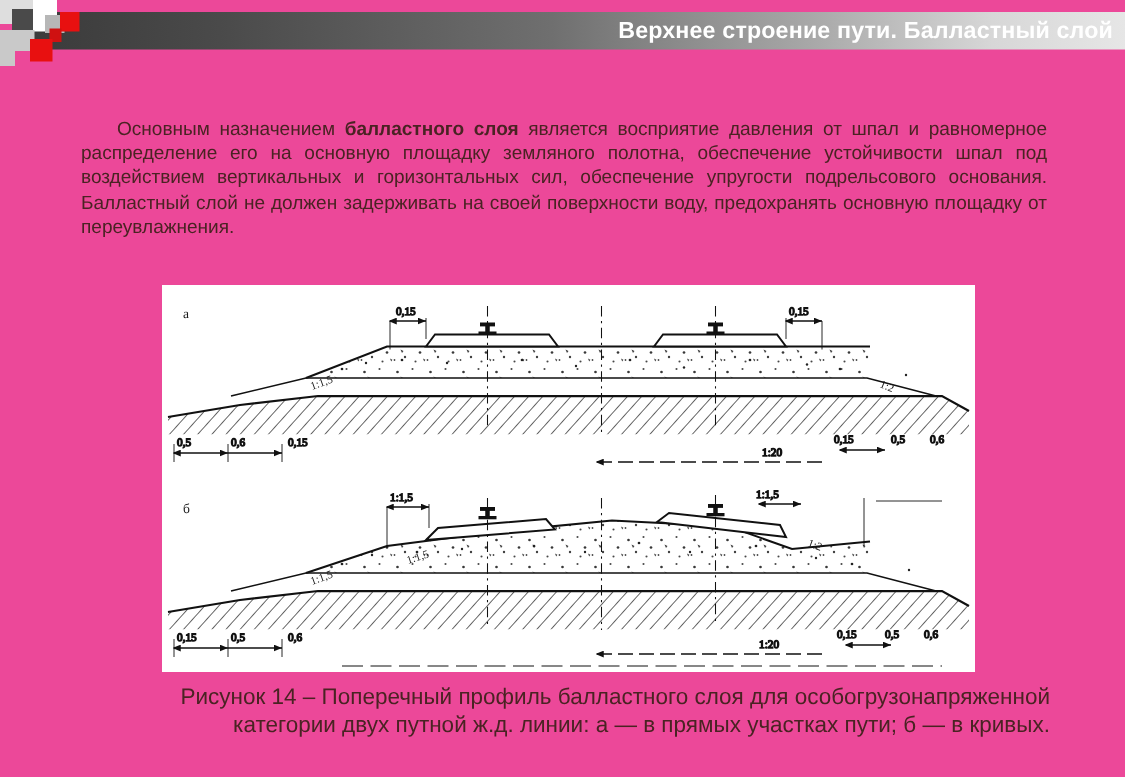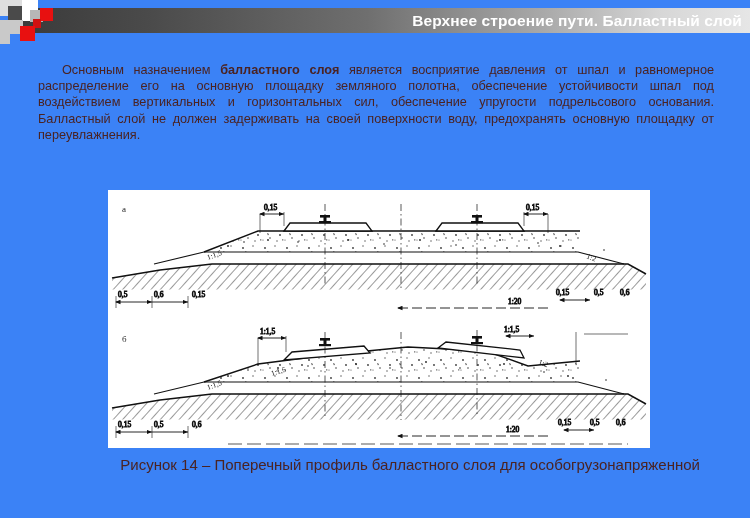--- a/index.html
+++ b/index.html
@@ -13,21 +13,21 @@
     font-family: "Liberation Sans", sans-serif;
     overflow: hidden;
     position: relative;
   }
 
   
   .slide {
     position: relative;
     width: 750px;
     height: 518px;
-    background: #3b82f6;
+    background: #ec4899;
     box-sizing: border-box;
     overflow: hidden;
   }
 
   
   .header-band {
     position: absolute;
     left: 14px;
     top: 8px;
     width: 736px;
@@ -71,21 +71,21 @@
     position: absolute;
     left: 38px;
     top: 62px;
     width: 676px;
     color: #4a2323;
     font-size: 12.7px;
     line-height: 16.2px;
     text-align: justify;
   }
   .body-text p {
-    margin: 0;
+    margin: 16px;
   }
   .p-indent { text-indent: 24px; }
   .b { font-weight: bold; }
 
   
   .figure-box {
     position: absolute;
     left: 108px;
     top: 190px;
     width: 542px;
@@ -333,15 +333,16 @@
             <circle cx="436" cy="52" r="0.8"></circle>
           <circle cx="460" cy="56" r="0.9"></circle>
             <circle cx="498" cy="60" r="0.8"></circle>
         </g>
       </g>
     </svg>
   </div>
 
   <div class="caption">
     <span>Рисунок 14 – Поперечный профиль балластного слоя для особогрузонапряженной</span>
+    <span>категории двух путной ж.д. линии: а — в прямых участках пути; б — в кривых.</span>
   </div>
 
 </div>
 
 </body></html>

